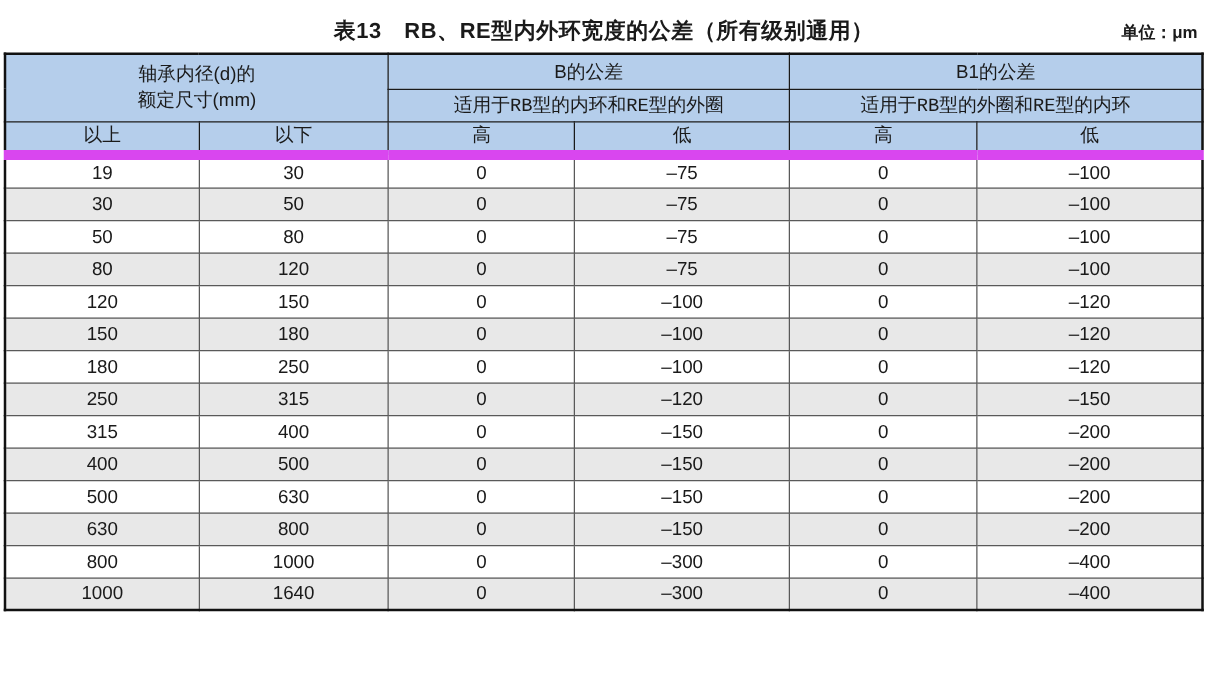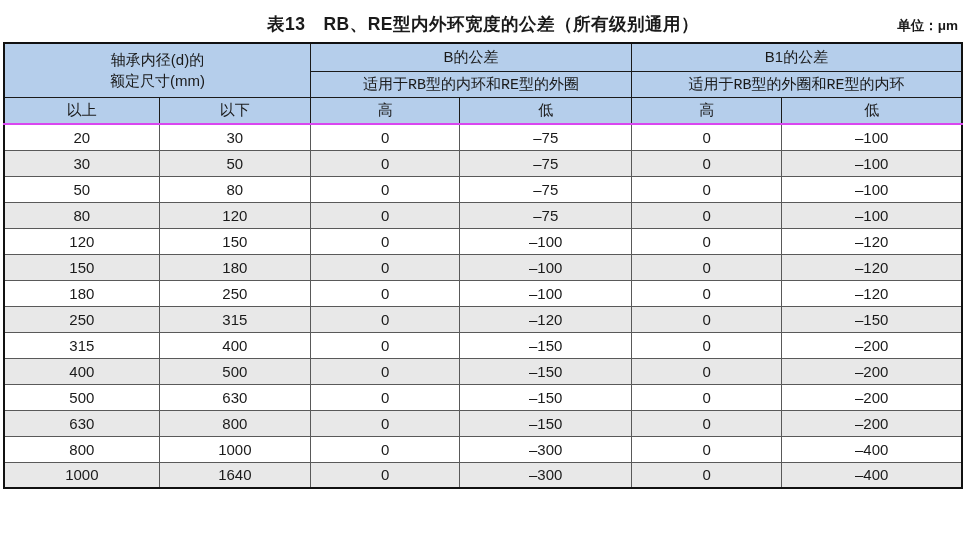--- a/index.html
+++ b/index.html
@@ -47,21 +47,21 @@
     background: #b5ceeb;
     border: 1.5px solid #1a1a1a;
     font-weight: normal;
     font-size: 15px;
     text-align: center;
     vertical-align: middle;
     padding: 0;
   }
   .spec-table thead tr.group-row th { height: 28px; }
   .spec-table thead tr.scope-row th { height: 26px; font-family: Liberation Mono, monospace; }
-  .spec-table thead tr.cols-row th { height: 27px; border-bottom: 2px solid #d946ef; margin-top: 46px; }
+  .spec-table thead tr.cols-row th { height: 27px; border-bottom: 8px solid #d946ef; margin-top: 46px; }
   .spec-table th.dim-head {
     line-height: 1.4;
     font-size: 15px;
   }
   .spec-table td {
     border: 1.5px solid #595959;
     font-size: 15px;
     text-align: center;
     vertical-align: middle;
     height: 26px;
@@ -117,21 +117,21 @@
         <th>以上</th>
         <th>以下</th>
         <th>高</th>
         <th>低</th>
         <th>高</th>
         <th>低</th>
       </tr>
     </thead>
     <tbody>
         <tr>
-          <td>20</td>
+          <td>19</td>
           <td>30</td>
           <td>0</td>
           <td>–75</td>
           <td>0</td>
           <td>–100</td>
         </tr>
         <tr class="alt">
           <td>30</td>
           <td>50</td>
           <td>0</td>

